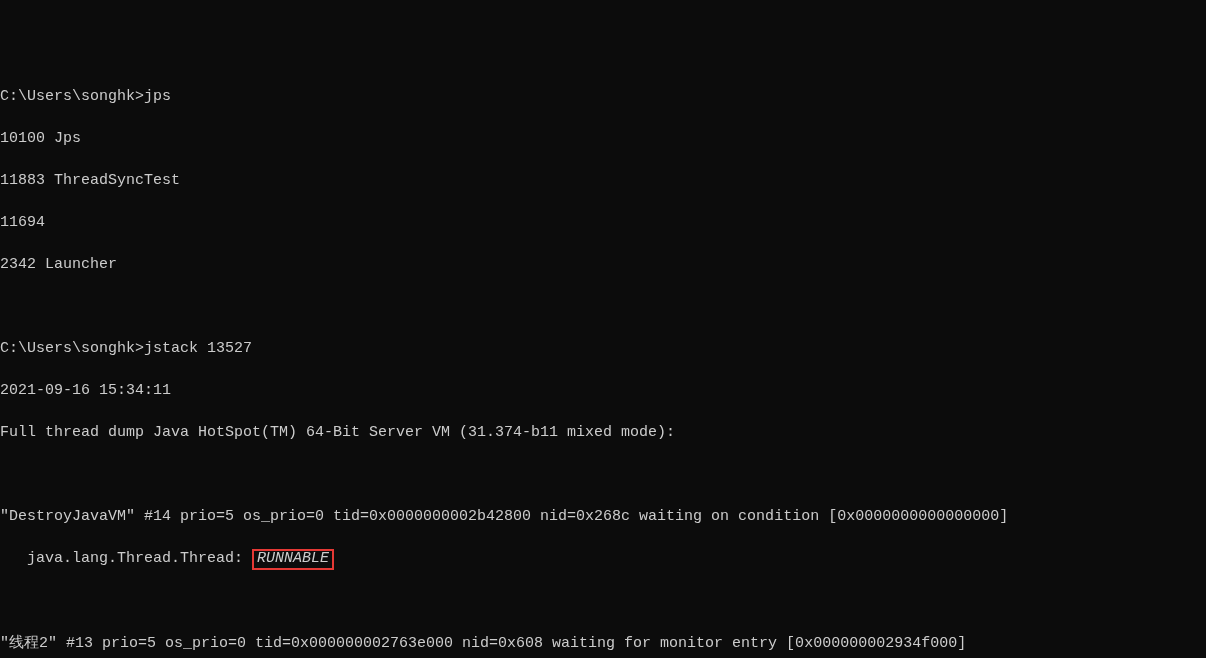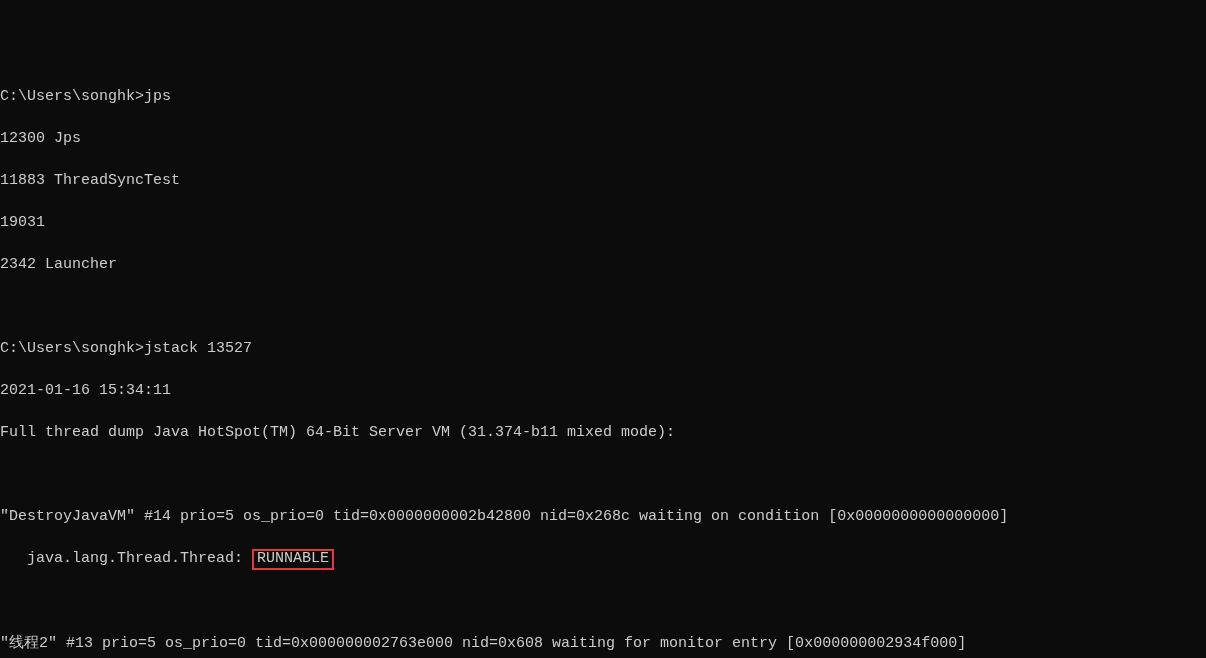--- a/index.html
+++ b/index.html
@@ -14,35 +14,36 @@
       height: 658px;
       overflow: hidden;
       white-space: pre;
     }
     .line { display: block; }
     .highlight-box {
       border: 2px solid #e53935;
       padding: 0 3px;
       display: inline-block;
       line-height: 1.1;
+      font-style: italic;
     }
   </style>
 </head>
 <body>
 
 
 
 <span class="line"><span>C:\Users\songhk&gt;</span><span>jps</span></span>
-<span class="line">12300 Jps</span>
+<span class="line">10100 Jps</span>
 <span class="line">11883 ThreadSyncTest</span>
-<span class="line">19031</span>
+<span class="line">11694</span>
 <span class="line">2342 Launcher</span>
 <span class="line"> </span>
 <span class="line"><span>C:\Users\songhk&gt;</span><span>jstack 13527</span></span>
-<span class="line">2021-01-16 15:34:11</span>
+<span class="line">2021-09-16 15:34:11</span>
 <span class="line">Full thread dump Java HotSpot(TM) 64-Bit Server VM (31.374-b11 mixed mode):</span>
 <span class="line"> </span>
 <span class="line">"DestroyJavaVM" #14 prio=5 os_prio=0 tid=0x0000000002b42800 nid=0x268c waiting on condition [0x0000000000000000]</span>
 <span class="line"><span>   java.lang.Thread.Thread: </span><span class="highlight-box">RUNNABLE</span></span>
 <span class="line"> </span>
 <span class="line">"线程2" #13 prio=5 os_prio=0 tid=0x000000002763e000 nid=0x608 waiting for monitor entry [0x000000002934f000]</span>
 
 
 
 

